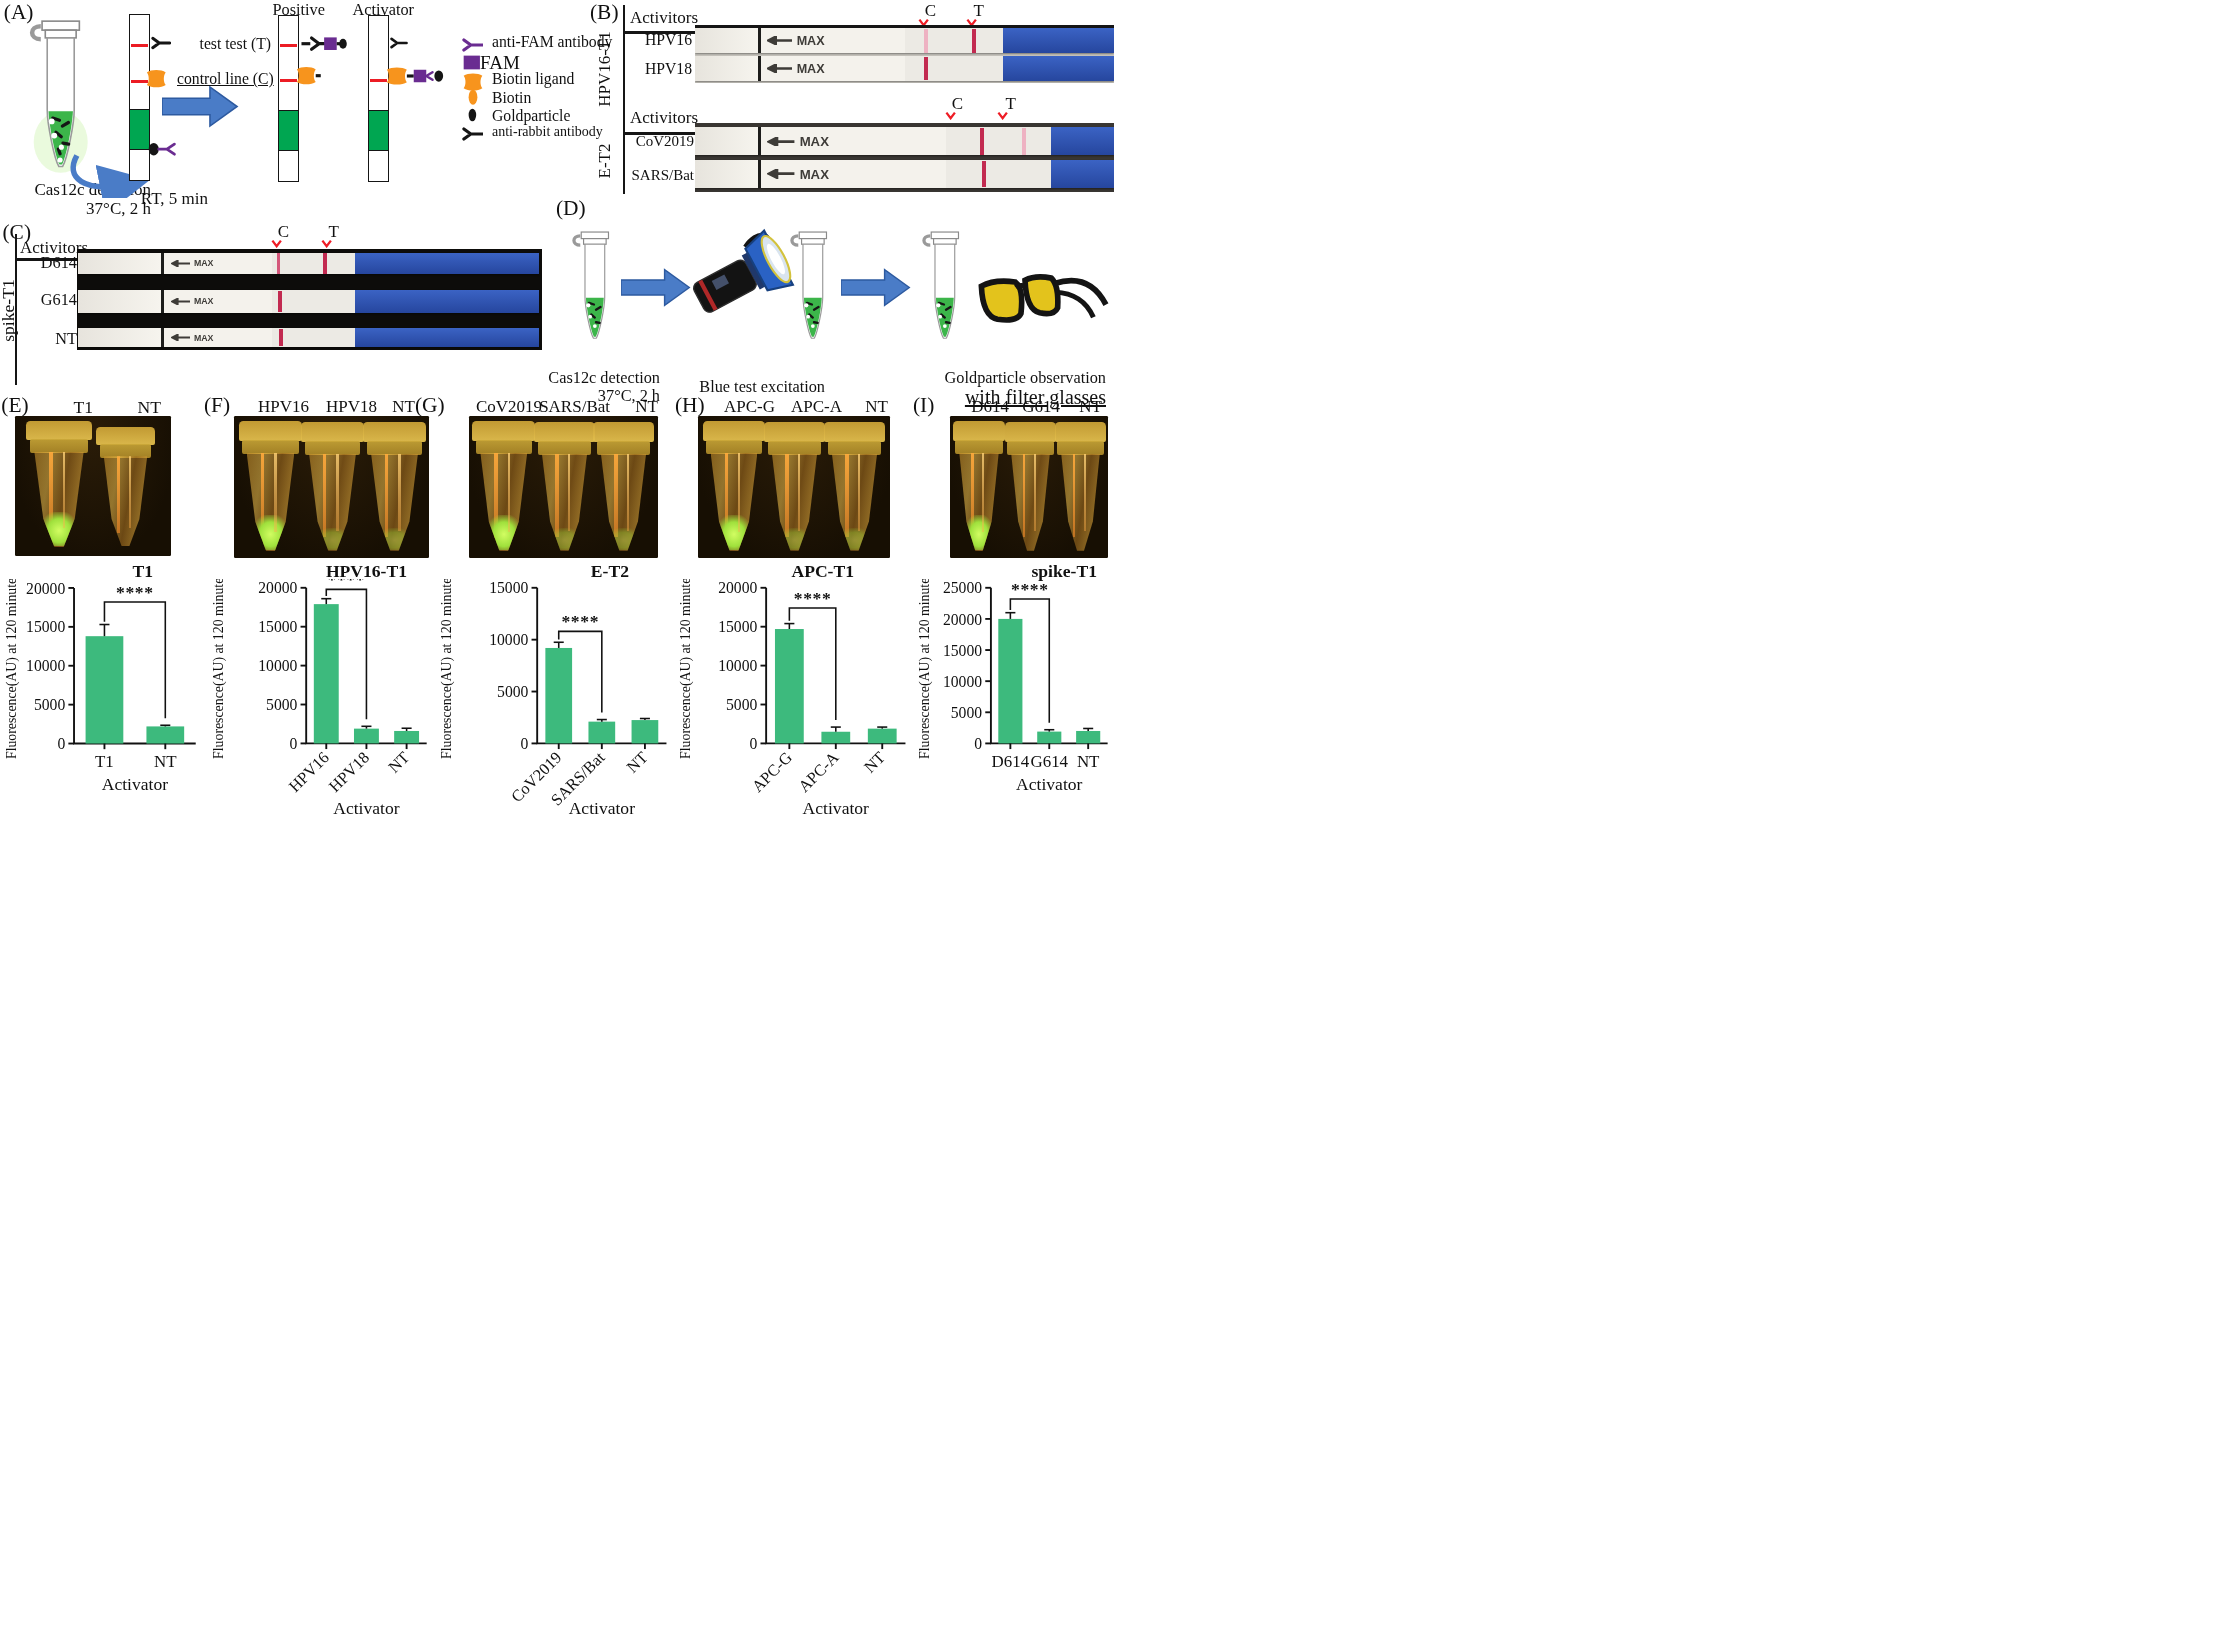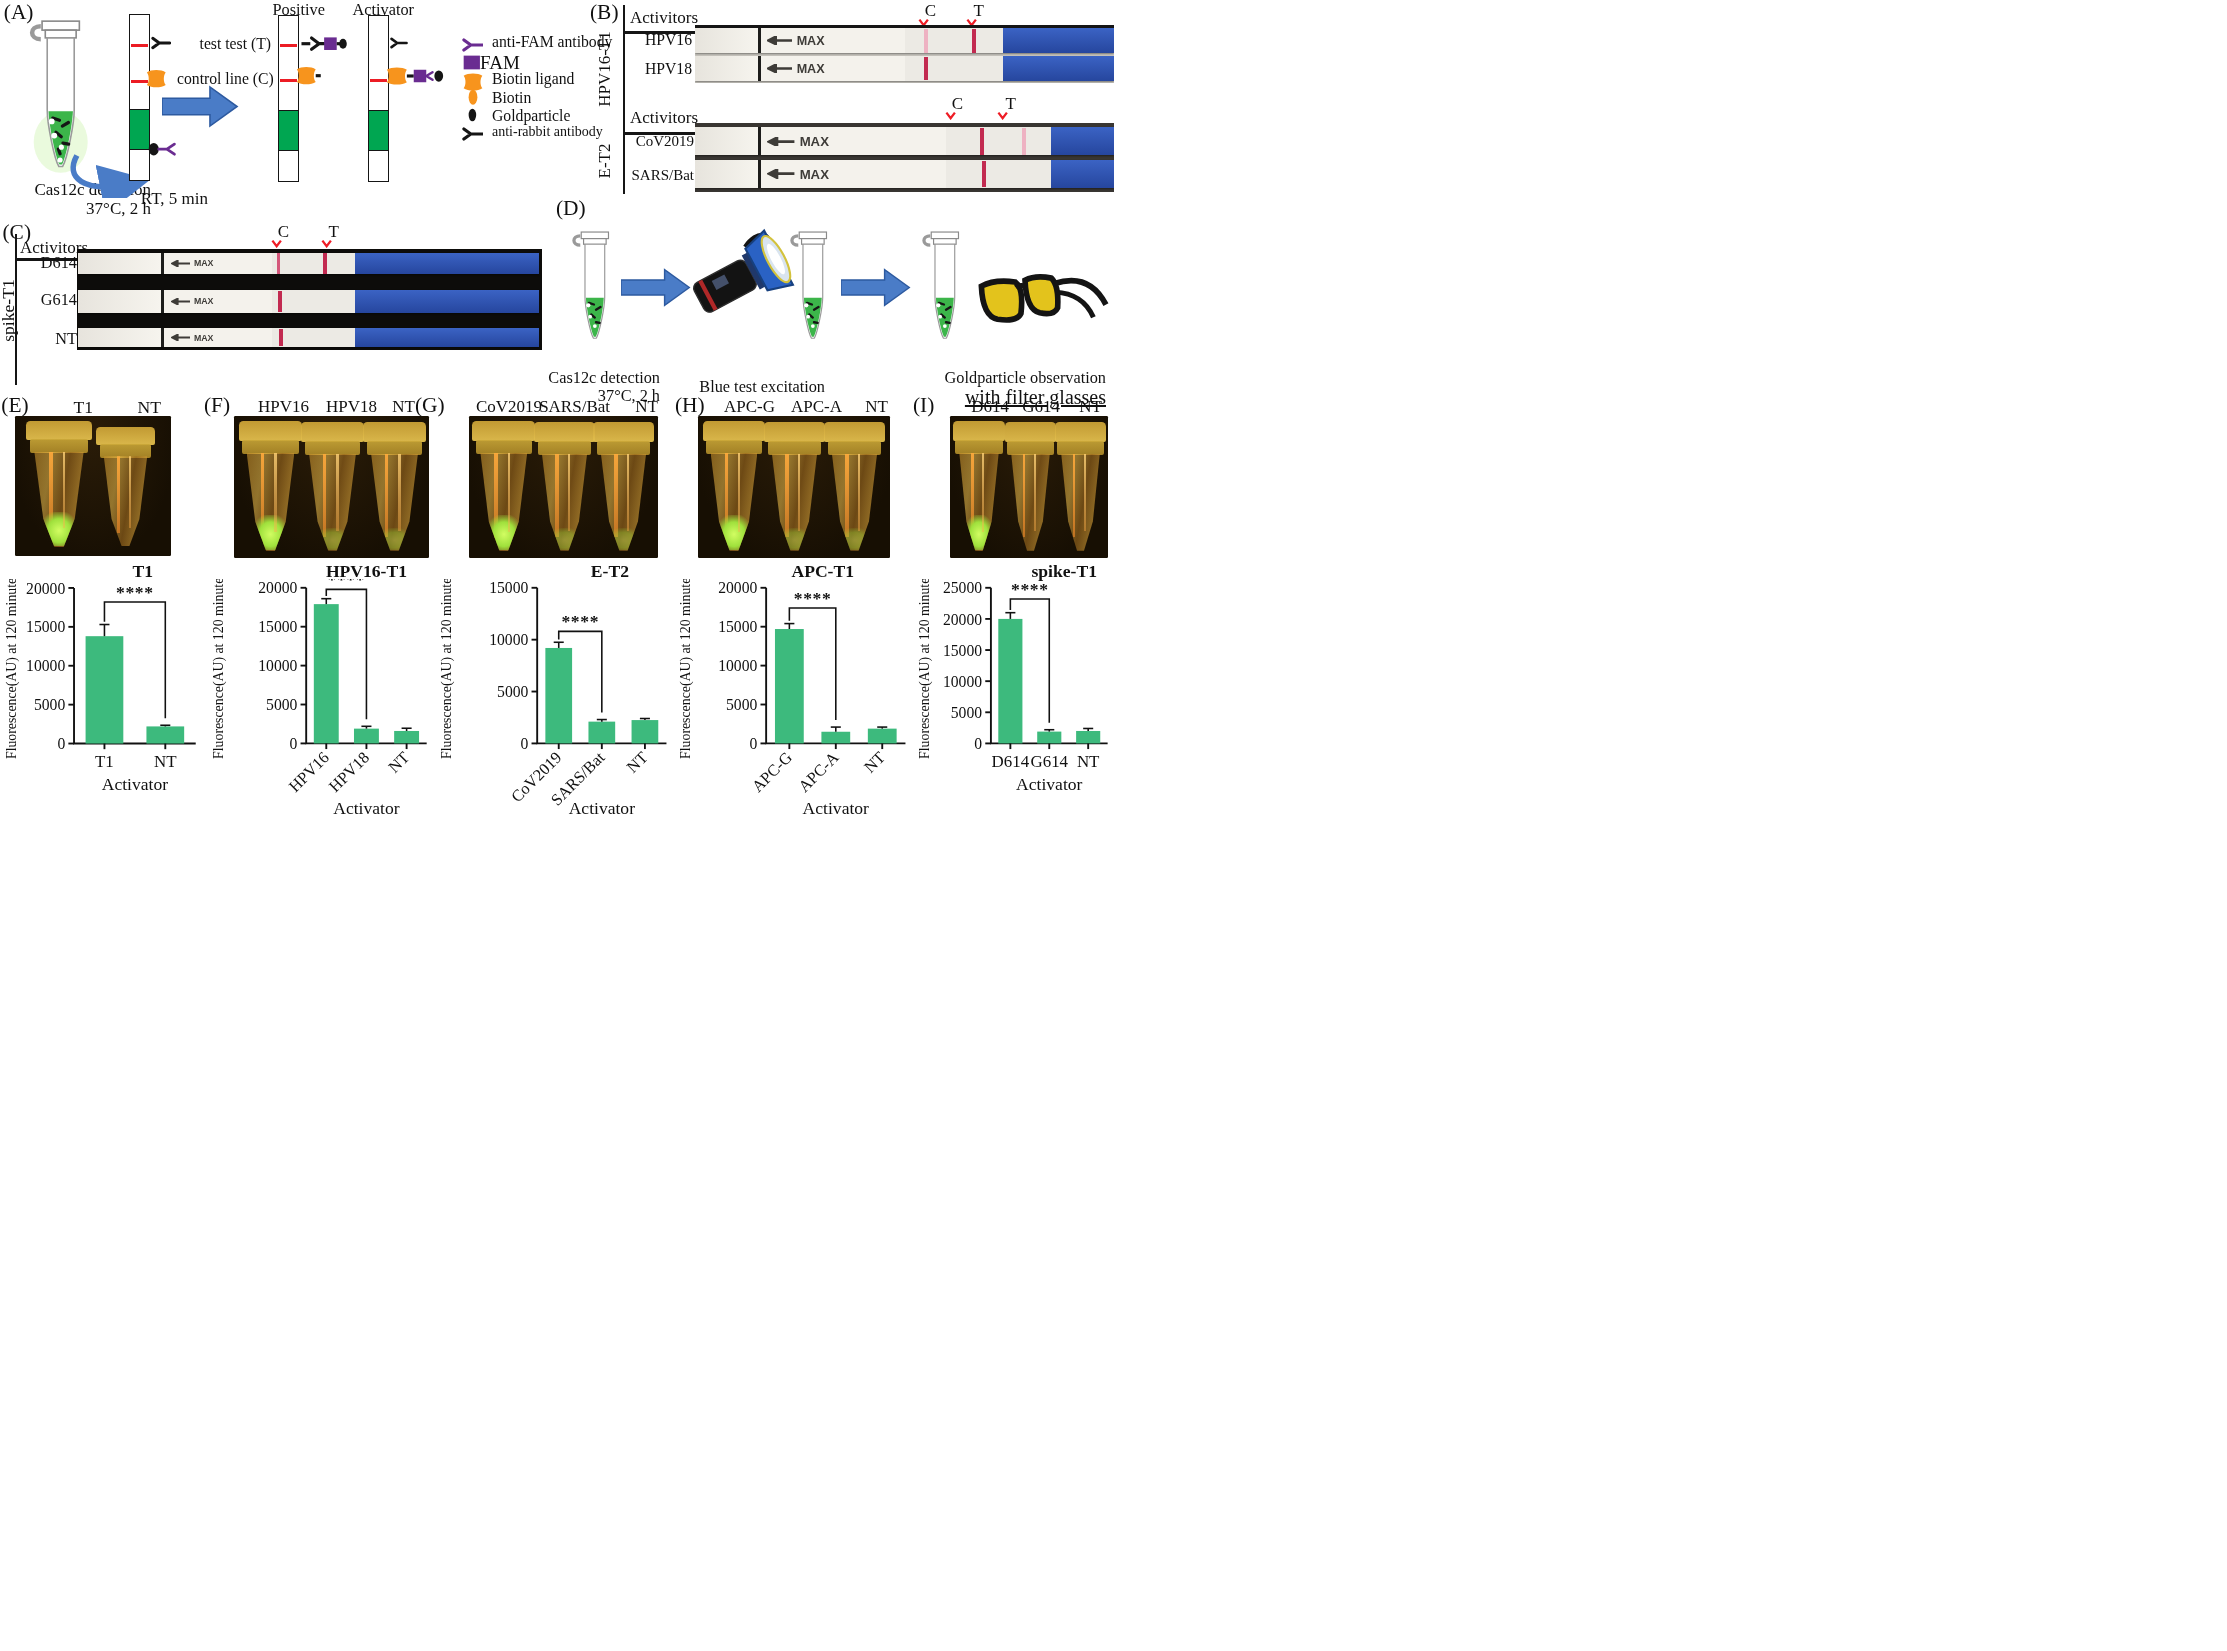--- a/index.html
+++ b/index.html
@@ -109,21 +109,21 @@
     <path d="M17 13 H30 M30 13 L42 5 M30 13 L42 21" stroke="#6a2c91" stroke-width="4.5" fill="none" stroke-linecap="round"></path>
     </svg>
 
   
   <svg style="position:absolute;left:162px;top:85px;" width="77" height="43" viewBox="0 0 122 68">
     <polygon points="0,21 76,21 76,3 119,34 76,65 76,47 0,47" fill="#4a7cc7" stroke="#2d5aa0" stroke-width="2.5"></polygon>
     </svg>
 
   
   <div class="t rgt" style="left:186px;top:35px;width:85px;font-size:15.7px;">test test (T)</div>
-  <div class="t rgt" style="left:177px;top:70px;width:95px;font-size:15.7px;">control line (C)</div>
+  <div class="t rgt" style="left:177px;top:70px;width:95px;font-size:15.7px;text-decoration:underline;">control line (C)</div>
 
   
   <div class="t ctr" style="left:250px;top:0px;width:75px;font-size:16.3px;">Positive</div>
   <div class="strip" style="left:278px;top:15px;width:19px;height:165px;">
     <div class="redline" style="top:28px;"></div>
     <div class="redline" style="top:63px;"></div>
     <div class="greenpad" style="top:94px;height:39px;"></div>
   </div>
   <svg style="position:absolute;left:300px;top:33px;" width="47" height="21.4" viewBox="0 0 74 34">
     <path d="M2 17 H16" stroke="#151515" stroke-width="5"></path>

